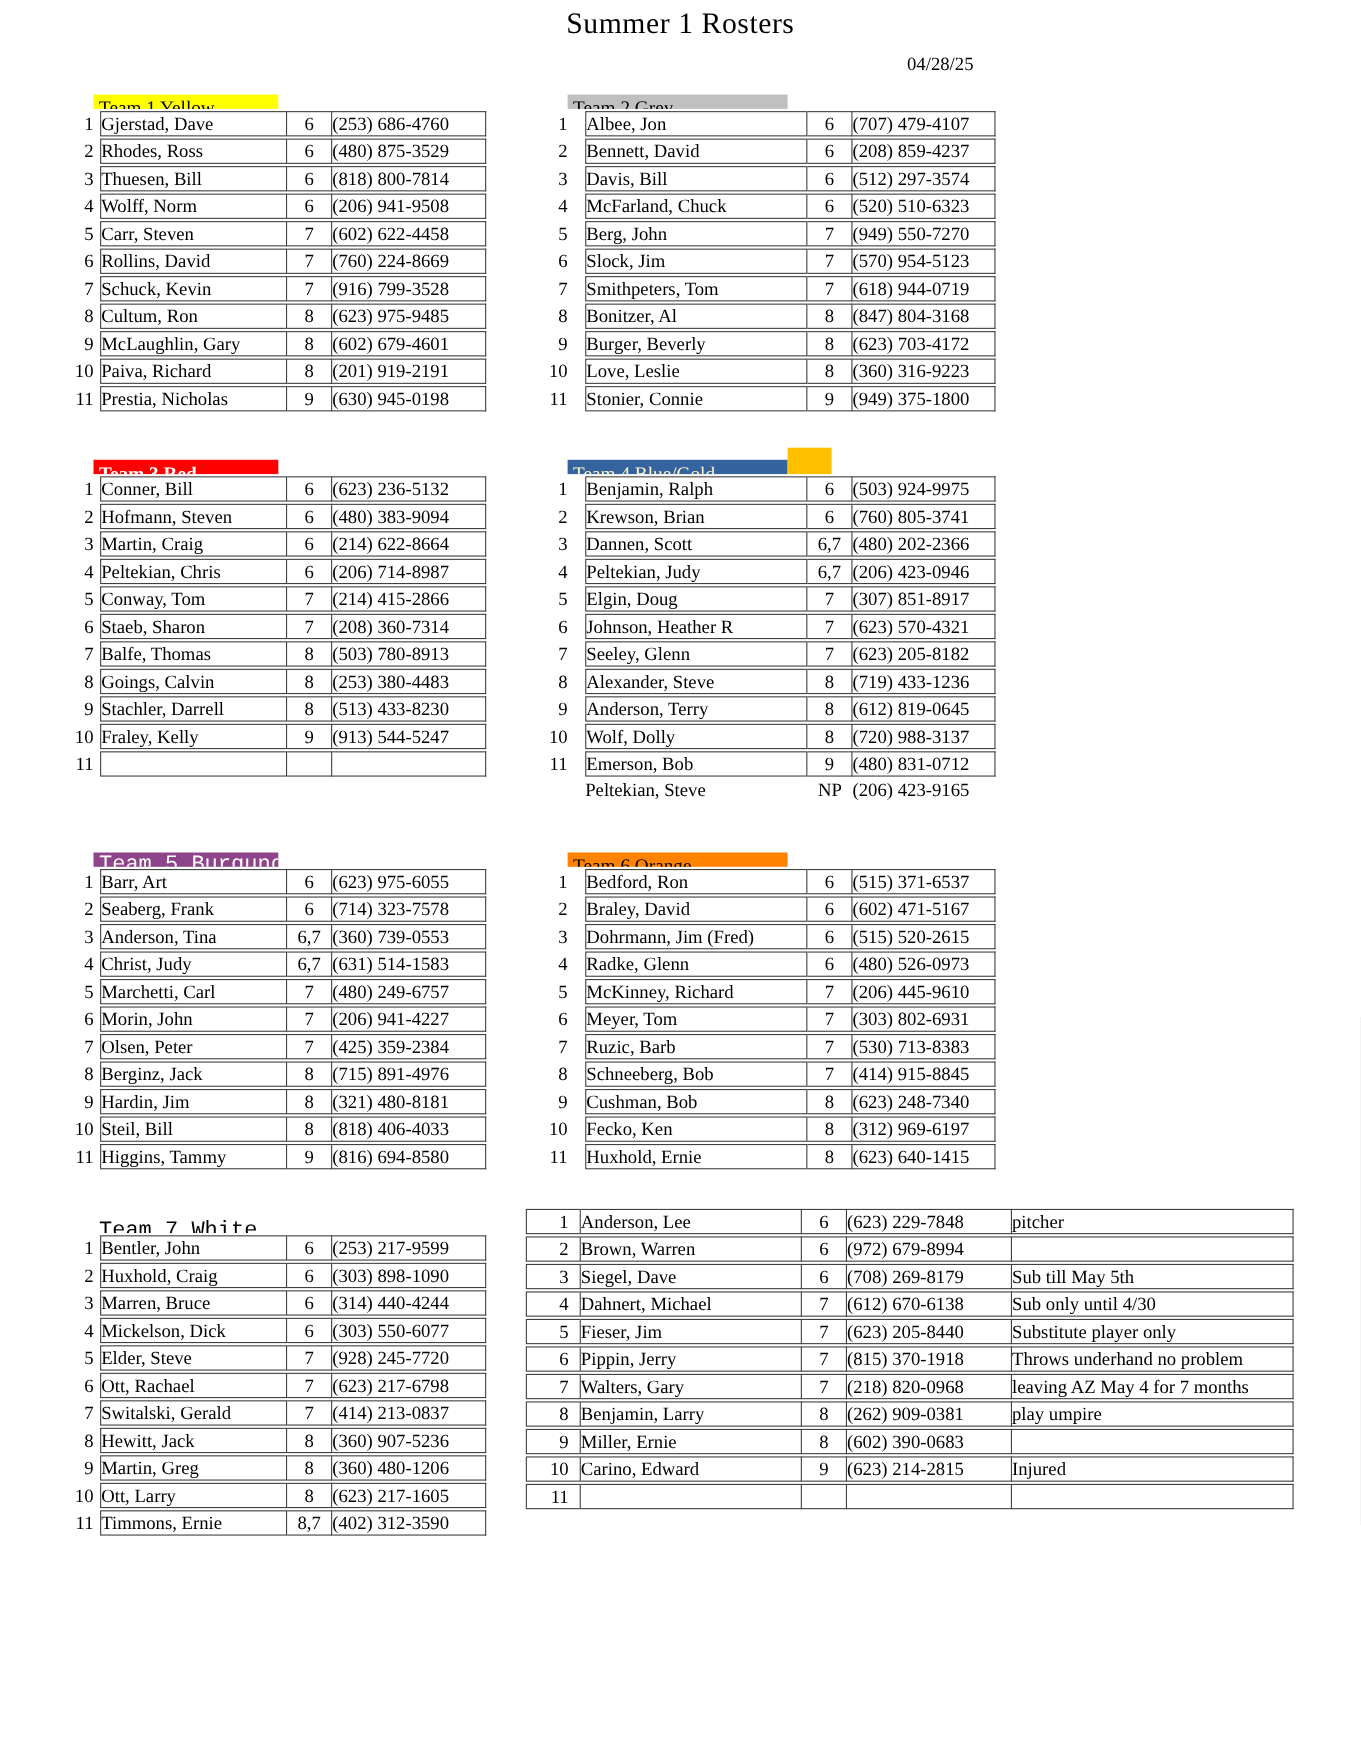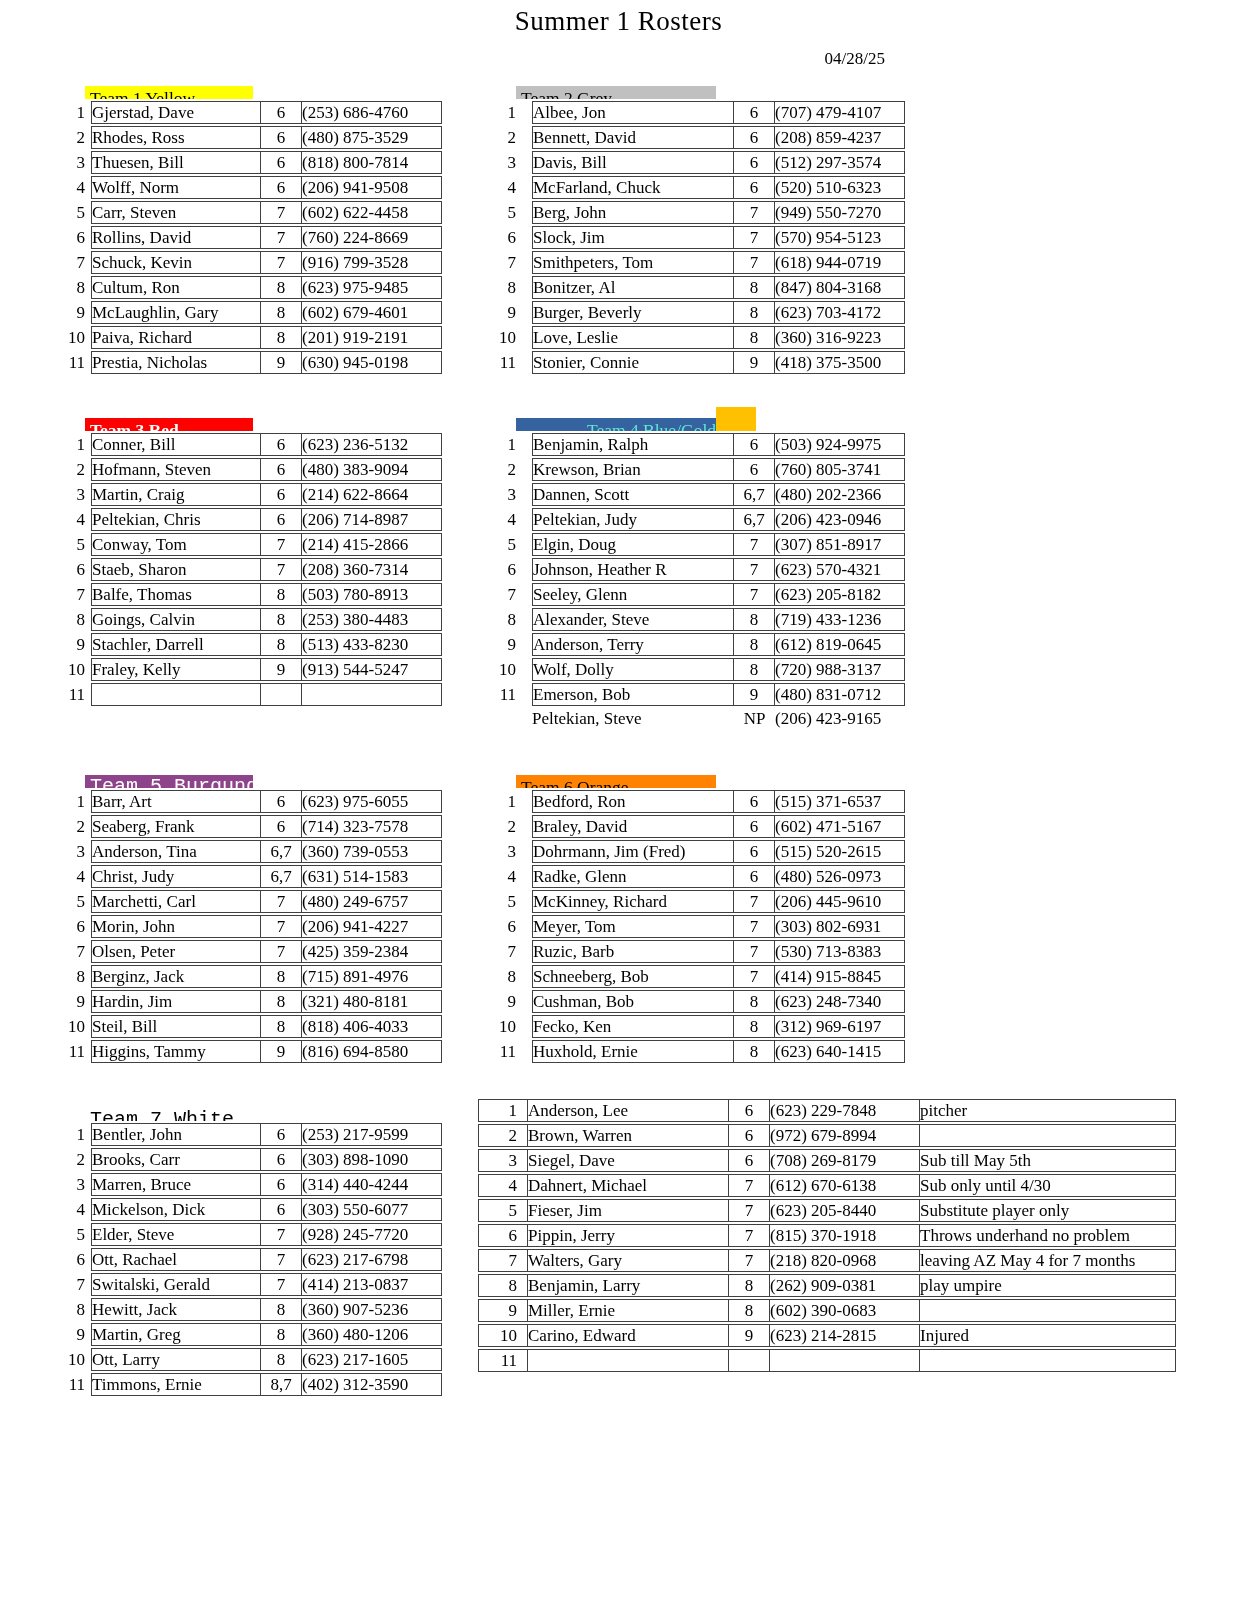--- a/index.html
+++ b/index.html
@@ -212,21 +212,21 @@
           <tr>
             <td class="num">10</td>
             <td class="name b">Love, Leslie</td>
             <td class="rating b">8</td>
             <td class="phone b">(360) 316-9223</td>
           </tr>
           <tr>
             <td class="num">11</td>
             <td class="name b">Stonier, Connie</td>
             <td class="rating b">9</td>
-            <td class="phone b">(418) 375-3500</td>
+            <td class="phone b">(949) 375-1800</td>
           </tr>
         </tbody>
       </table>
   </section>
 
   <section class="block left" id="b2">
     <div class="hdr">
         <span class="hdr-spacer"></span>
         <span class="hdr-label" style="background: rgb(255, 0, 0); color: rgb(255, 255, 255); font-weight: bold;">Team 3 Red</span>
       </div>
@@ -298,21 +298,21 @@
             <td class="rating b"></td>
             <td class="phone b"></td>
           </tr>
         </tbody>
       </table>
   </section>
 
   <section class="block right" id="b3">
     <div class="hdr">
         <span class="hdr-spacer"></span>
-        <span class="hdr-label" style="background: rgb(52, 99, 159); color: #5eead4; text-align: right;">Team 4 Blue/Gold</span>
+        <span class="hdr-label" style="background: rgb(52, 99, 159); color: #fef9c3;">Team 4 Blue/Gold</span>
         <span class="gold-cell" style="background: rgb(255, 192, 0);"></span>
       </div>
     <table class="roster right">
         <tbody>
           <tr>
             <td class="num">1</td>
             <td class="name b">Benjamin, Ralph</td>
             <td class="rating b">6</td>
             <td class="phone b">(503) 924-9975</td>
           </tr>
@@ -548,21 +548,21 @@
     <table class="roster left">
         <tbody>
           <tr>
             <td class="num">1</td>
             <td class="name b">Bentler, John</td>
             <td class="rating b">6</td>
             <td class="phone b">(253) 217-9599</td>
           </tr>
           <tr>
             <td class="num">2</td>
-            <td class="name b">Brooks, Carr</td>
+            <td class="name b">Huxhold, Craig</td>
             <td class="rating b">6</td>
             <td class="phone b">(303) 898-1090</td>
           </tr>
           <tr>
             <td class="num">3</td>
             <td class="name b">Marren, Bruce</td>
             <td class="rating b">6</td>
             <td class="phone b">(314) 440-4244</td>
           </tr>
           <tr>

